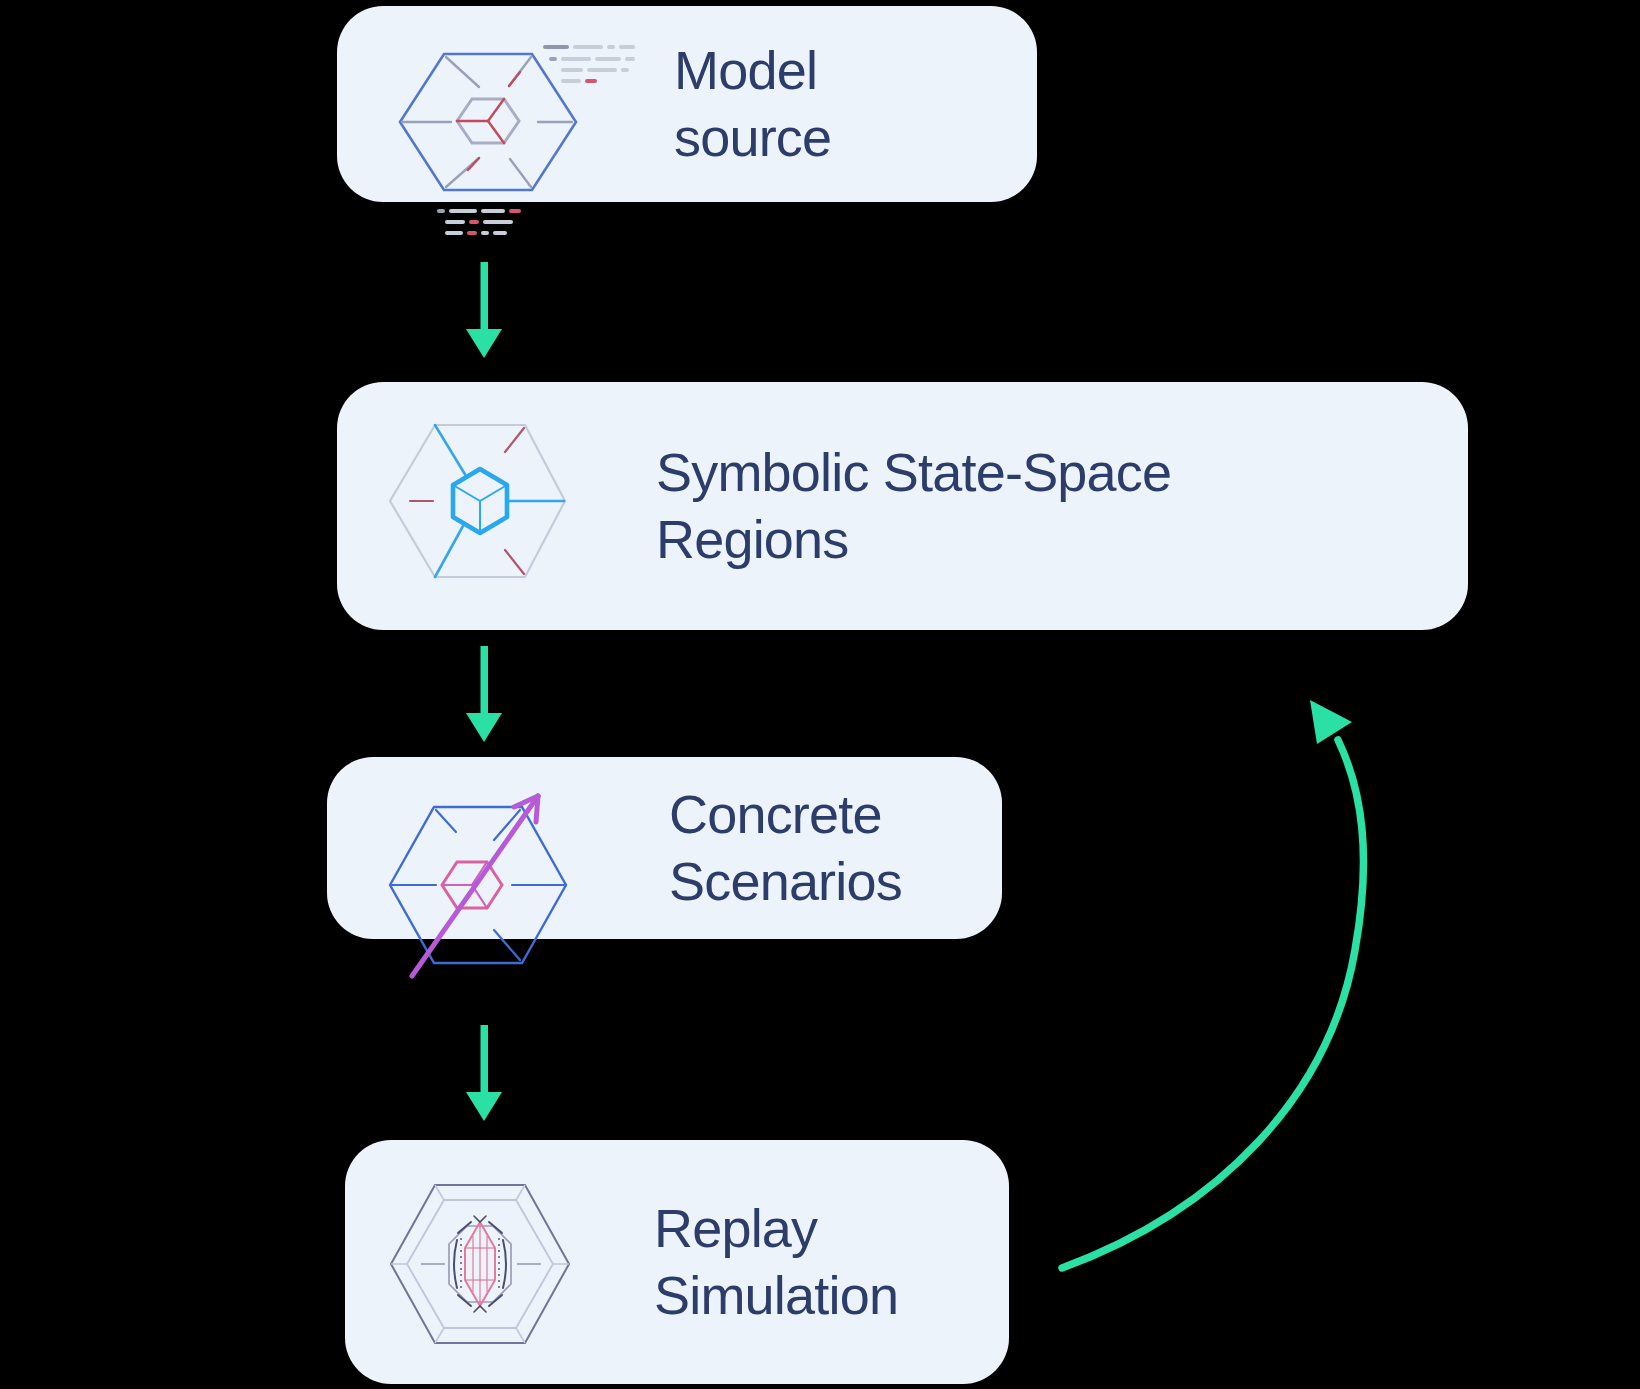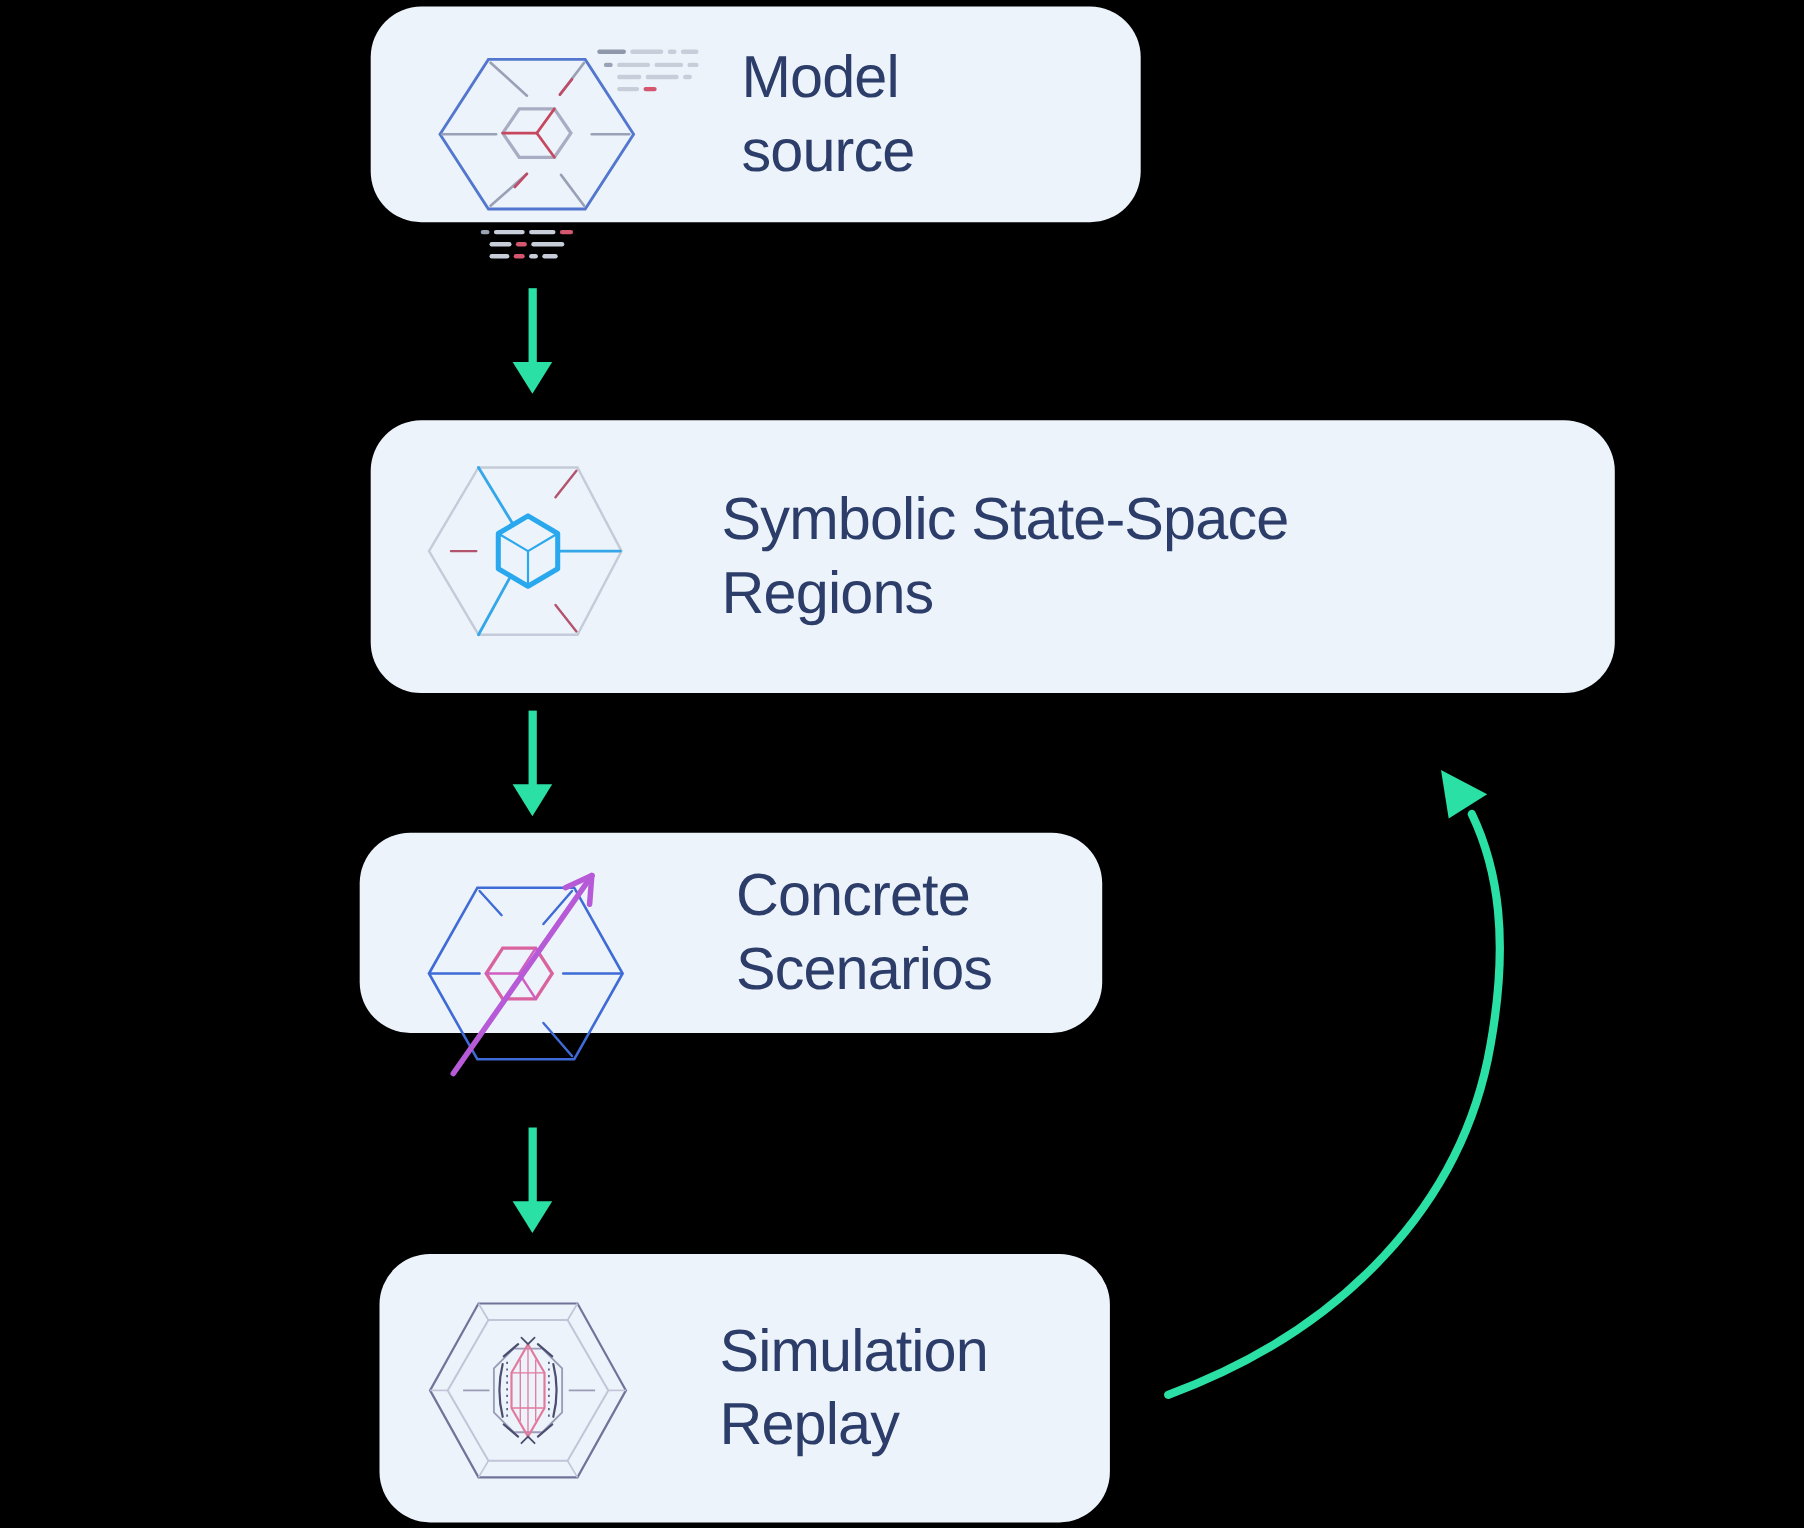--- a/index.html
+++ b/index.html
@@ -228,22 +228,22 @@
         <path d="M92,62 V118"></path>
         <path d="M106,62 V118"></path>
       </g>
 
       <g stroke="#4b4e70" stroke-width="1.6" fill="none" stroke-linecap="round">
         <path d="M93,42 L99,48 L105,42"></path>
         <path d="M93,138 L99,132 L105,138"></path>
       </g>
     </svg>
     <div class="label" style="left:309px;">
+      <span>Replay</span>
       <span>Simulation</span>
-      <span>Replay</span>
     </div>
   </div>
 
   <svg class="icon" style="left:1000px; top:660px;" width="420" height="660" viewBox="0 0 420 660">
     <path class="accent-stroke" d="M 62 608 C 220 550, 330 435, 355 290 C 372 195, 362 130, 338 80" fill="none" stroke-width="7.5" stroke-linecap="round"></path>
     <polygon class="accent-fill" points="310,40 352,62 317,84"></polygon>
   </svg>
 
 </div>
 

